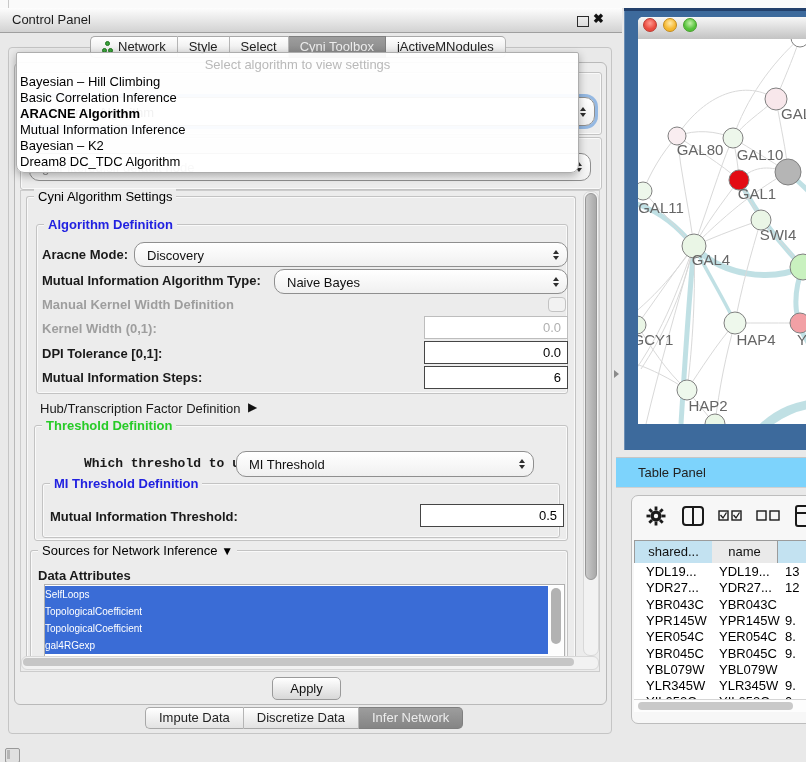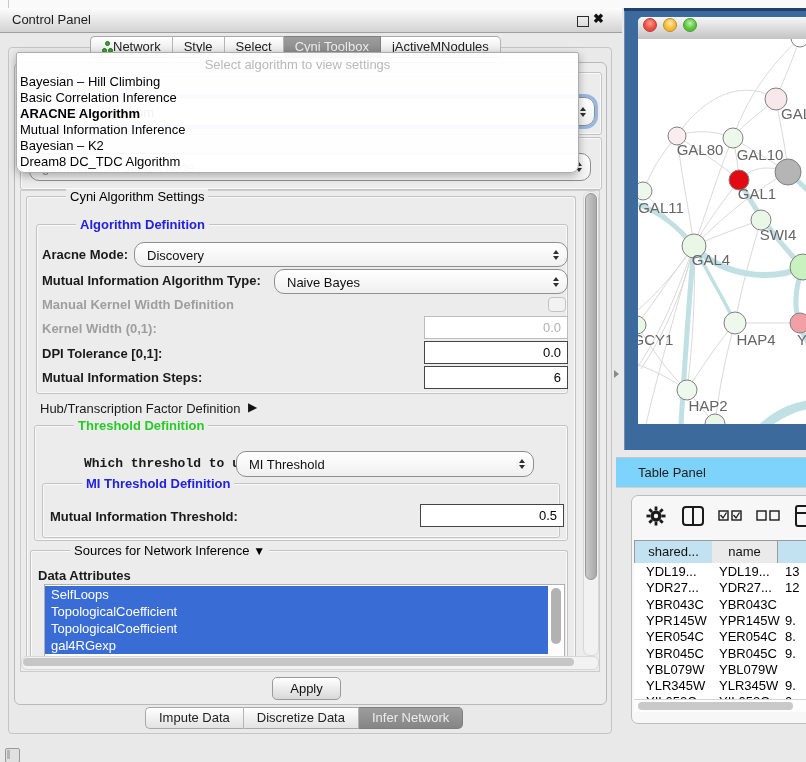--- a/index.html
+++ b/index.html
@@ -11,48 +11,48 @@
   .gray{color:#9e9e9e;}
   #topstrip{left:0;top:0;width:806px;height:8px;background:#fafafa;border-bottom:1px solid #e2e2e2;}
   #topstrip .tick{position:absolute;left:8px;top:0;width:1px;height:8px;background:#c9c9c9;}
   #cp-titlebar{left:0;top:8px;width:622px;height:24px;background:linear-gradient(#fdfdfd,#d2d2d2);border-bottom:1px solid #9f9f9f;}
   #cp-title{position:absolute;left:12px;top:4px;font-size:13px;color:#1c1c1c;}
   #float-btn{position:absolute;left:577px;top:8px;width:10px;height:9px;border:1.5px solid #2c2c2c;background:transparent;}
   #close-btn{position:absolute;left:593px;top:3px;font-size:13px;font-weight:bold;color:#111;}
   #cp-outer{left:8px;top:47px;width:602px;height:685px;border:1px solid #c5c5c5;border-radius:4px;background:#e9e9e9;}
   #cp-inner{left:14px;top:62px;width:591px;height:641px;border:1px solid #b9b9b9;border-radius:6px;background:#ececec;}
   .tabgroup{display:flex;height:22px;}
-  .tab{font-size:13px;color:#222;background:linear-gradient(#ffffff,#e2e2e2);border-top:1px solid #a8a8a8;border-bottom:1px solid #a8a8a8;border-right:1px solid #b5b5b5;padding:0 11px;line-height:22px;white-space:nowrap;display:flex;align-items:center;}
+  .tab{font-size:13px;color:#222;background:linear-gradient(#ffffff,#e2e2e2);border-top:1px solid #a8a8a8;border-bottom:1px solid #a8a8a8;border-right:1px solid #b5b5b5;padding:0 11px;line-height:22px;white-space:nowrap;display:flex;align-items:center;gap:5px;}
   .tab.first{border-left:1px solid #a8a8a8;border-radius:5px 0 0 5px;}
   .tab.last{border-radius:0 5px 5px 0;}
   .tab.selected{background:linear-gradient(#9d9d9d,#858585);color:#ededed;border-color:#7f7f7f;}
   #top-tabs{left:90px;top:36px;}
   #bottom-tabs{left:145px;top:707px;}
   #bottom-tabs .tab{padding:0 13px;}
   .network-glyph{position:relative;width:11px;height:12px;display:inline-block;}
   .network-glyph i{position:absolute;border-radius:50%;background:#3aa23a;border:1px solid #1c701c;width:3px;height:3px;}
   .network-glyph .d1{left:3px;top:0;}
   .network-glyph .d2{left:0;top:7px;}
   .network-glyph .d3{left:6px;top:7px;}
   .fieldset{position:absolute;border:1px solid #c3c3c3;border-radius:3px;box-shadow:inset 0 0 0 1px rgba(255,255,255,0.7);}
-  .legend{position:absolute;top:-8px;left:7px;background:#ececec;padding:0 4px;font-size:13px;white-space:nowrap;margin-left:32px;}
+  .legend{position:absolute;top:-8px;left:7px;background:#ececec;padding:0 4px;font-size:13px;white-space:nowrap;}
   .legend.blue{color:#2121e0;font-weight:bold;}
   .legend.green{color:#27cb27;font-weight:bold;}
   .combo{position:absolute;background:linear-gradient(#ffffff,#f0f0f0);border:1px solid #8f8f8f;border-radius:10px;font-size:13px;color:#111;}
   .combo .val{position:absolute;left:12px;top:50%;transform:translateY(-50%);white-space:nowrap;}
   .combo .spin{position:absolute;right:8px;top:50%;transform:translateY(-50%);width:6px;height:10px;}
   .combo .spin:before{content:"";position:absolute;left:0;top:0;border-left:3px solid transparent;border-right:3px solid transparent;border-bottom:4px solid #2e2e2e;}
   .combo .spin:after{content:"";position:absolute;left:0;bottom:0;border-left:3px solid transparent;border-right:3px solid transparent;border-top:4px solid #2e2e2e;}
   .field{position:absolute;background:#fff;border:1px solid #454545;font-size:13px;color:#000;text-align:right;padding:0 6px;display:flex;align-items:center;justify-content:flex-end;}
   .field.disabled{border-color:#bdbdbd;color:#b0b0b0;}
   #popup{left:16px;top:52px;width:561px;height:119px;background:rgba(255,255,255,0.94);border:1px solid #adadad;border-radius:2px 2px 8px 8px;box-shadow:0 3px 8px rgba(0,0,0,0.3);}
   #popup .prompt{position:absolute;top:4px;left:0;width:100%;text-align:center;font-size:13px;color:#b9b9b9;}
   #popup .item{position:absolute;left:3px;font-size:13px;color:#000;white-space:nowrap;}
   #attr-list{left:44px;top:584px;width:519px;height:71px;background:#fff;border:1px solid #b0b0b0;overflow:hidden;}
-  .attr-item{position:absolute;left:0;width:503px;height:17px;background:#3a6cd6;color:#fff;font-size:13px;line-height:17px;padding-left:6px;box-sizing:border-box;}
+  .attr-item{position:absolute;left:0;width:503px;height:17px;background:#3a6cd6;color:#fff;font-size:10px;line-height:17px;padding-left:0;box-sizing:border-box;}
   #attr-scroll{position:absolute;right:1px;top:1px;width:14px;height:69px;background:#fdfdfd;}
   #attr-thumb{position:absolute;left:2px;top:2px;width:10px;height:56px;background:#b2b2b2;border-radius:5px;}
   #vscroll{left:583px;top:191px;width:14px;height:463px;background:#f2f2f2;border:1px solid #d8d8d8;border-radius:7px;}
   #vthumb{position:absolute;left:1px;top:1px;width:10px;height:385px;background:linear-gradient(90deg,#c9c9c9,#a9a9a9);border:1px solid #979797;border-radius:6px;}
   #hscroll{left:21px;top:656px;width:576px;height:12px;background:#f2f2f2;border:1px solid #d8d8d8;border-radius:6px;}
   #hthumb{position:absolute;left:1px;top:1px;width:551px;height:8px;background:#c6c6c6;border-radius:4px;}
   #apply-btn{left:272px;top:677px;width:67px;height:21px;border:1px solid #9a9a9a;border-radius:5px;background:linear-gradient(#ffffff,#d8d8d8);font-size:13px;color:#111;text-align:center;line-height:21px;}
   #kernel-checkbox{left:548px;top:297px;width:16px;height:13px;border:1px solid #c3c3c3;border-radius:4px;background:#f2f2f2;}
   #mdi{left:624px;top:8px;width:182px;height:442px;background:#3d6a9c;box-shadow:inset 0 3px 0 #23406b, inset 1px 0 0 rgba(255,255,255,0.25);}
   #net-window{left:638px;top:17px;width:168px;height:407px;border-radius:5px 0 0 0;overflow:hidden;background:#fff;}

